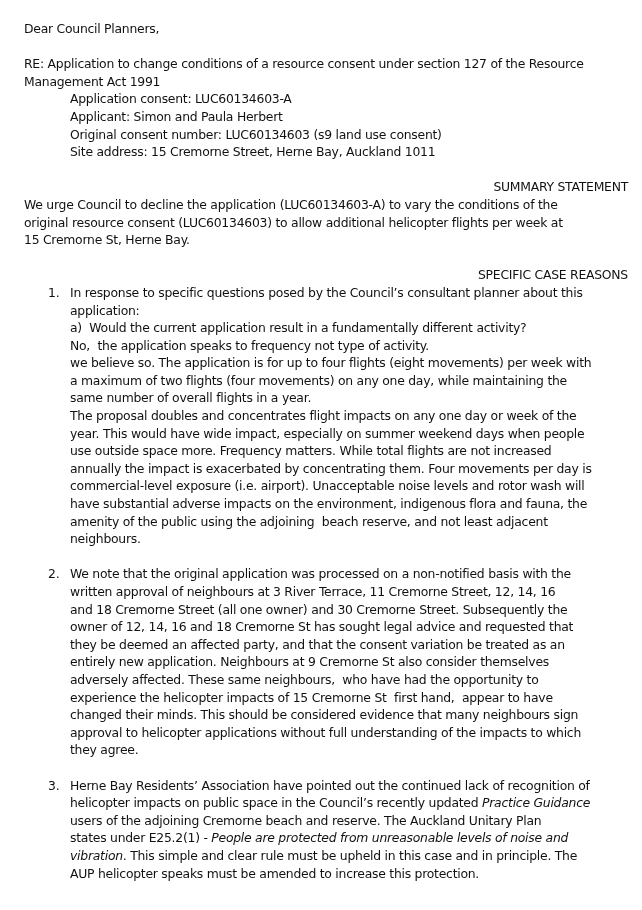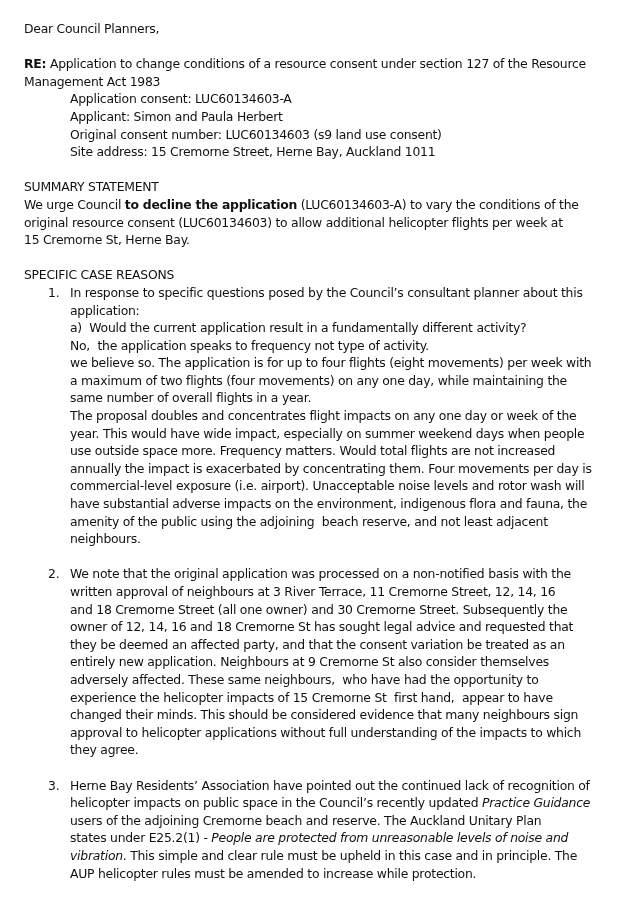--- a/index.html
+++ b/index.html
@@ -6,38 +6,38 @@
   body {
     width: 642px; height: 910px; overflow: hidden;
     font-family: "DejaVu Sans", sans-serif;
     font-size: 12.4px; line-height: 17.6px; color: #111;
     letter-spacing: -0.25px;
   }
   .page { position: relative; padding: 20px 14px 0 24px; }
   .line { white-space: nowrap; }
   .blank { height: 17.6px; }
   .indent { padding-left: 46px; }
-  .heading { text-transform: none; }
+  .heading { text-transform: none; text-align: right; }
   ol.reasons { list-style: none; margin: 0; padding: 0; }
   ol.reasons li { position: relative; padding-left: 46px; }
   ol.reasons li .num { position: absolute; left: 24px; top: 0; }
   .gap { height: 17.6px; }
-  b { font-weight: bold; }
+  b { font-weight: normal; }
   i { font-style: italic; }
 </style>
 </head>
 <body>
 
 <div class="page">
   <div class="line">Dear Council Planners,</div>
   <div class="blank"></div>
 
   <div>
     <div class="line"><b>RE:</b><span> Application to change conditions of a resource consent under section 127 of the Resource</span></div>
-    <div class="line">Management Act 1983</div>
+    <div class="line">Management Act 1991</div>
     <div class="line indent">Application consent: LUC60134603-A</div>
     <div class="line indent">Applicant: Simon and Paula Herbert</div>
     <div class="line indent">Original consent number: LUC60134603 (s9 land use consent)</div>
     <div class="line indent">Site address: 15 Cremorne Street, Herne Bay, Auckland 1011</div>
   </div>
   <div class="blank"></div>
 
   <div>
     <div class="line heading">SUMMARY STATEMENT</div>
     <div class="line"><span>We urge Council </span><b>to decline the application</b><span> (LUC60134603-A) to vary the conditions of the</span></div>
@@ -54,21 +54,21 @@
         <div id="r1">
             <div class="line">In response to specific questions posed by the Council’s consultant planner about this</div>
             <div class="line">application:</div>
             <div class="line">a)&nbsp;&nbsp;Would the current application result in a fundamentally different activity?</div>
             <div class="line">No,&nbsp; the application speaks to frequency not type of activity.</div>
             <div class="line">we believe so. The application is for up to four flights (eight movements) per week with</div>
             <div class="line">a maximum of two flights (four movements) on any one day, while maintaining the</div>
             <div class="line">same number of overall flights in a year.</div>
             <div class="line">The proposal doubles and concentrates flight impacts on any one day or week of the</div>
             <div class="line">year. This would have wide impact, especially on summer weekend days when people</div>
-            <div class="line">use outside space more. Frequency matters. Would total flights are not increased</div>
+            <div class="line">use outside space more. Frequency matters. While total flights are not increased</div>
             <div class="line">annually the impact is exacerbated by concentrating them. Four movements per day is</div>
             <div class="line">commercial-level exposure (i.e. airport). Unacceptable noise levels and rotor wash will</div>
             <div class="line">have substantial adverse impacts on the environment, indigenous flora and fauna, the</div>
             <div class="line">amenity of the public using the adjoining&nbsp; beach reserve, and not least adjacent</div>
             <div class="line">neighbours.</div>
           </div>
       </li>
       <div class="gap"></div>
       <li>
         <span class="num">2.</span>
@@ -87,17 +87,17 @@
           </div>
       </li>
       <div class="gap"></div>
       <li>
         <span class="num">3.</span>
         <div class="line">Herne Bay Residents’ Association have pointed out the continued lack of recognition of</div>
         <div class="line"><span>helicopter impacts on public space in the Council’s recently updated </span><i>Practice Guidance</i></div>
         <div class="line">users of the adjoining Cremorne beach and reserve. The Auckland Unitary Plan</div>
         <div class="line"><span>states under E25.2(1) - </span><i>People are protected from unreasonable levels of noise and</i></div>
         <div class="line"><i>vibration</i><span>. This simple and clear rule must be upheld in this case and in principle. The</span></div>
-        <div class="line">AUP helicopter rules must be amended to increase while protection.</div>
+        <div class="line">AUP helicopter speaks must be amended to increase this protection.</div>
       </li>
     </ol>
   </div>
 </div>
 
 </body></html>

